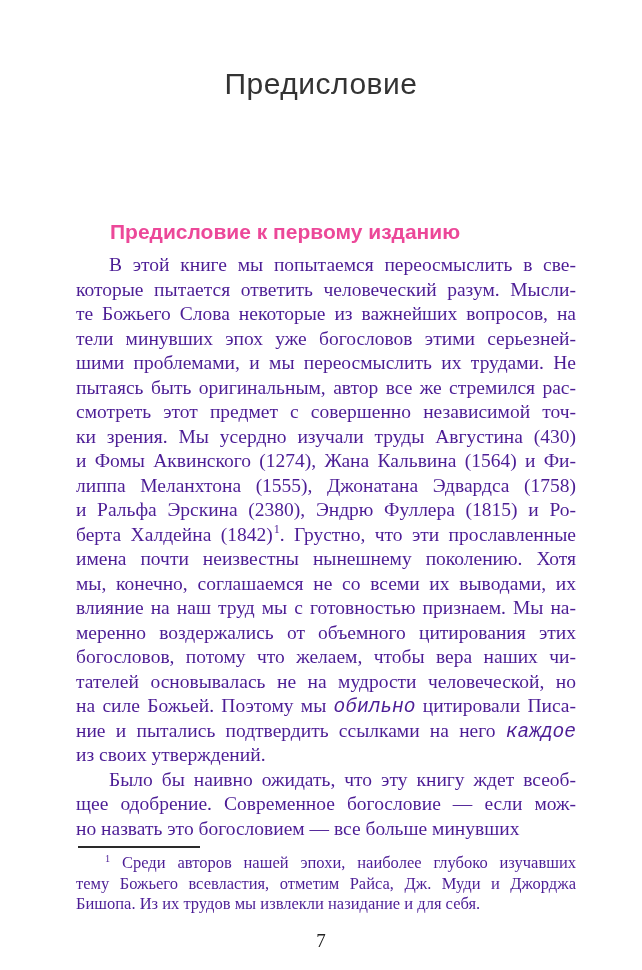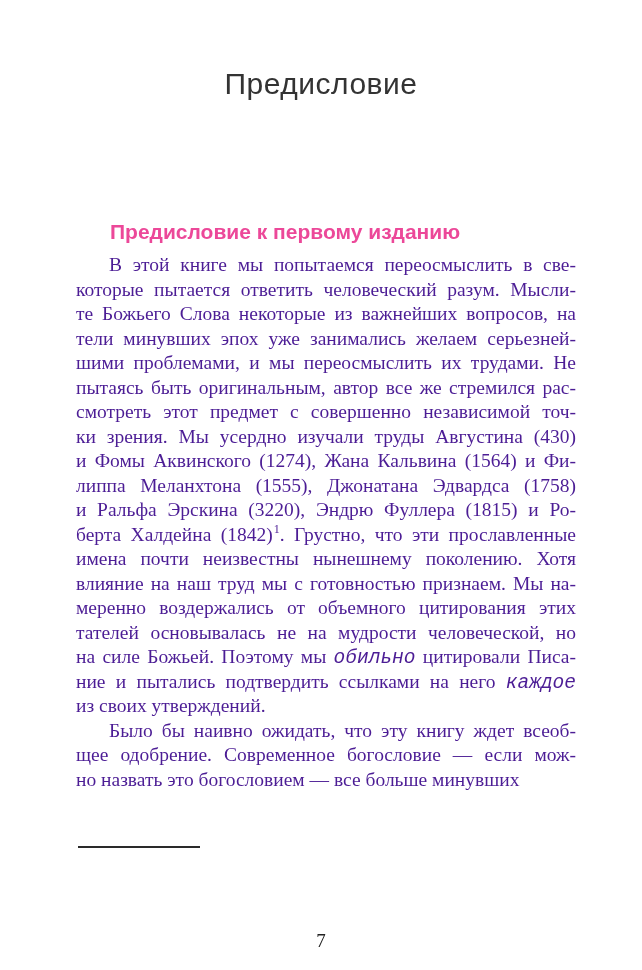--- a/index.html
+++ b/index.html
@@ -112,43 +112,50 @@
 
   <h1 class="chapter-title">Предисловие</h1>
 
   <div class="content">
     <h2 class="section-heading">Предисловие к первому изданию</h2>
     <div id="paragraphs">
         <div class="para">
           <div class="line first">В этой книге мы попытаемся переосмыслить в све-</div>
           <div class="line">которые пытается ответить человеческий разум. Мысли-</div>
           <div class="line">те Божьего Слова некоторые из важнейших вопросов, на</div>
-          <div class="line">тели минувших эпох уже занимались желаем серьезней-</div>
+          <div class="line">тели минувших эпох уже богословов этими серьезней-</div>
           <div class="line">шими проблемами, и мы переосмыслить их трудами. Не</div>
           <div class="line">пытаясь быть оригинальным, автор все же стремился рас-</div>
           <div class="line">смотреть этот предмет с совершенно независимой точ-</div>
           <div class="line">ки зрения. Мы усердно изучали труды Августина (430)</div>
           <div class="line">и Фомы Аквинского (1274), Жана Кальвина (1564) и Фи-</div>
           <div class="line">липпа Меланхтона (1555), Джонатана Эдвардса (1758)</div>
-          <div class="line">и Ральфа Эрскина (3220), Эндрю Фуллера (1815) и Ро-</div>
+          <div class="line">и Ральфа Эрскина (2380), Эндрю Фуллера (1815) и Ро-</div>
           <div class="line">берта Халдейна (1842)<sup>1</sup>. Грустно, что эти прославленные</div>
           <div class="line">имена почти неизвестны нынешнему поколению. Хотя</div>
+          <div class="line">мы, конечно, соглашаемся не со всеми их выводами, их</div>
           <div class="line">влияние на наш труд мы с готовностью признаем. Мы на-</div>
           <div class="line">меренно воздержались от объемного цитирования этих</div>
+          <div class="line">богословов, потому что желаем, чтобы вера наших чи-</div>
           <div class="line">тателей основывалась не на мудрости человеческой, но</div>
           <div class="line">на силе Божьей. Поэтому мы <em>обильно</em> цитировали Писа-</div>
           <div class="line">ние и пытались подтвердить ссылками на него <em>каждое</em></div>
           <div class="line end">из своих утверждений.</div>
         </div>
         <div class="para">
           <div class="line first">Было бы наивно ожидать, что эту книгу ждет всеоб-</div>
           <div class="line">щее одобрение. Современное богословие — если мож-</div>
           <div class="line end">но назвать это богословием — все больше минувших</div>
         </div>
       </div>
   </div>
 
   <div class="footnote-rule"></div>
 
+  <div id="footnote" class="footnote">
+      <div class="line first"><sup>1</sup> Среди авторов нашей эпохи, наиболее глубоко изучавших</div>
+      <div class="line">тему Божьего всевластия, отметим Райса, Дж. Муди и Джорджа</div>
+      <div class="line end">Бишопа. Из их трудов мы извлекли назидание и для себя.</div>
+    </div>
 
   <div class="page-number">7</div>
 
 </div>
 
 </body></html>

